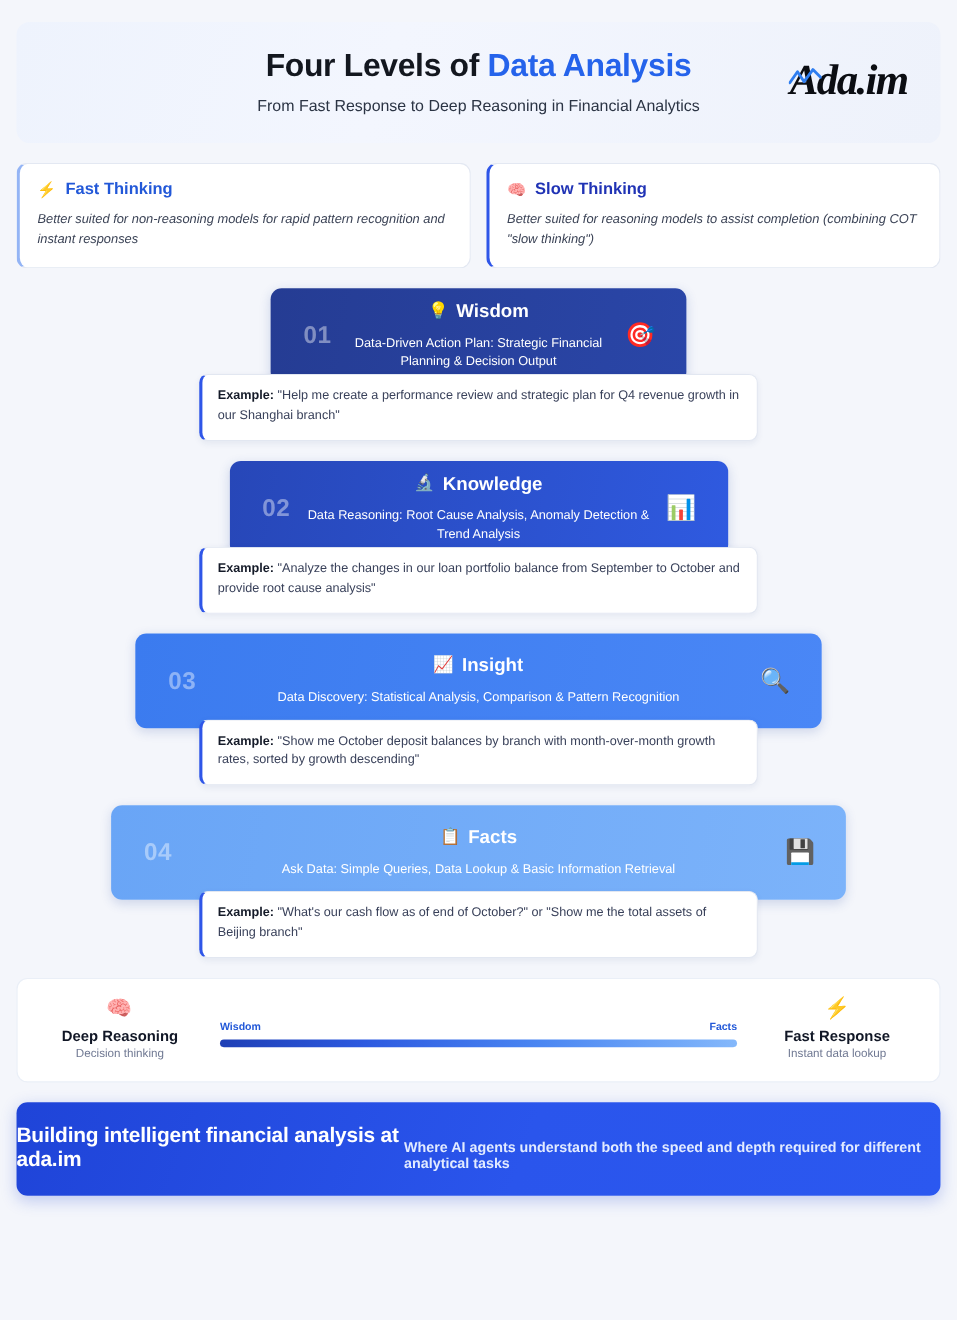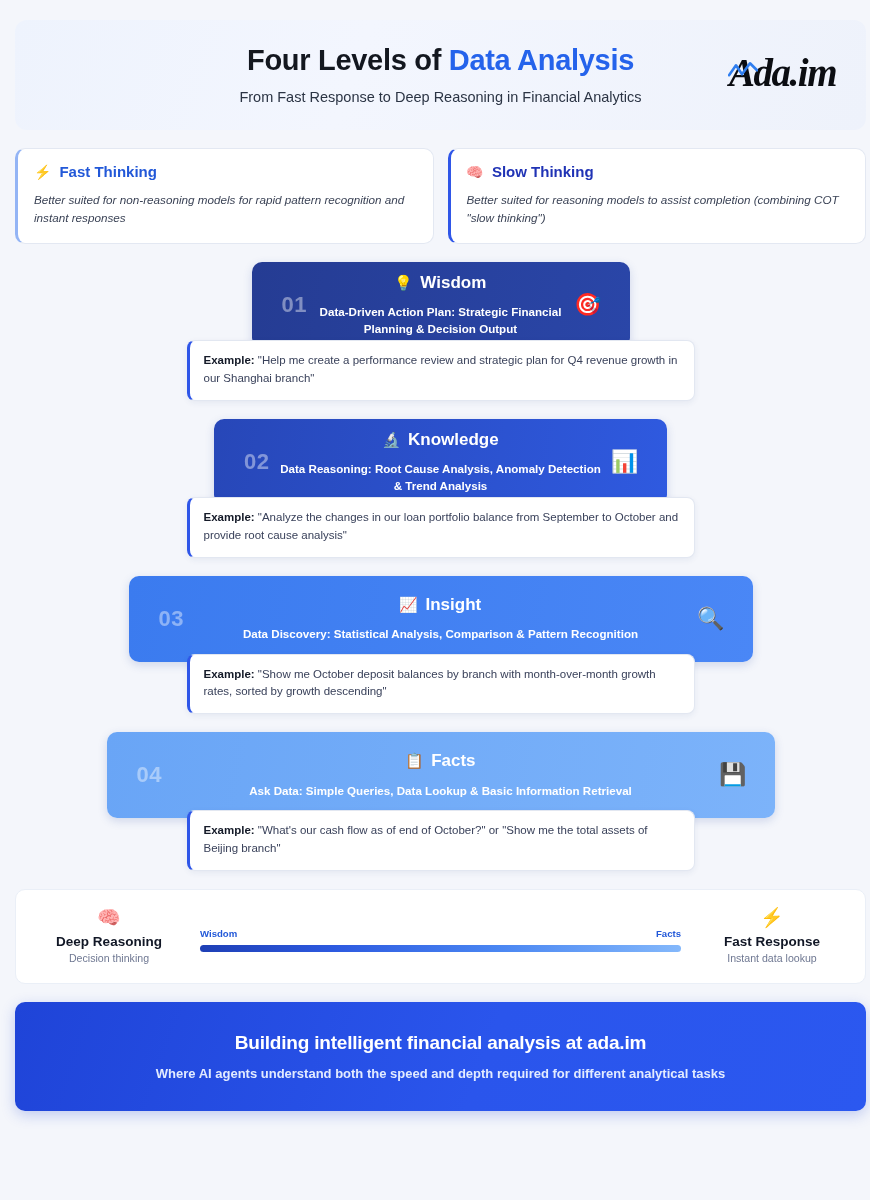--- a/index.html
+++ b/index.html
@@ -8,21 +8,21 @@
     width: 870px;
     height: 1200px;
     background: #f4f6fb;
     font-family: "Liberation Sans", sans-serif;
     -webkit-font-smoothing: antialiased;
   }
 
   .page {
     width: 870px;
     height: 1200px;
-    padding: 20px 4px 16px 15px;
+    padding: 20px 15px 16px 15px;
     display: flex;
     flex-direction: column;
     position: relative;
     overflow: hidden;
   }
 
   
   .header {
     height: 110px;
     border-radius: 12px;
@@ -147,21 +147,21 @@
     font-size: 17px;
     font-weight: bold;
     display: inline-flex;
     align-items: center;
     gap: 7px;
     line-height: 1.2;
   }
   .bar-title .tico { font-size: 15px; }
   .bar-desc {
     font-size: 11.6px;
-    font-weight: bold;
+    font-weight: normal;
     margin-top: 11px;
     line-height: 1.42;
     color: #ffffff;
   }
   .bar-rico {
     position: absolute;
     right: 28px;
     top: 50%;
     transform: translateY(-50%);
     font-size: 22px;
@@ -234,25 +234,25 @@
   }
   .spec-bar {
     height: 7px;
     border-radius: 4px;
     background: linear-gradient(90deg,#1e3fb5 0%, #2d5ae0 28%, #4a86f2 62%, #84b8fb 100%);
   }
 
   
   .footer {
     margin-top: 18px;
-    height: 109px;
+    height: 85px;
     border-radius: 10px;
     background: linear-gradient(110deg,#1f44d8 0%, #2a55ec 55%, #2b58f0 100%);
     display: flex;
-    flex-direction: column;
+    flex-direction: row;
     align-items: center;
     justify-content: center;
     flex: 0 0 auto;
     box-shadow: 0 4px 14px rgba(35,70,210,0.25);
   }
   .footer-t {
     font-size: 19px;
     font-weight: bold;
     color: #ffffff;
     letter-spacing: -0.2px;

